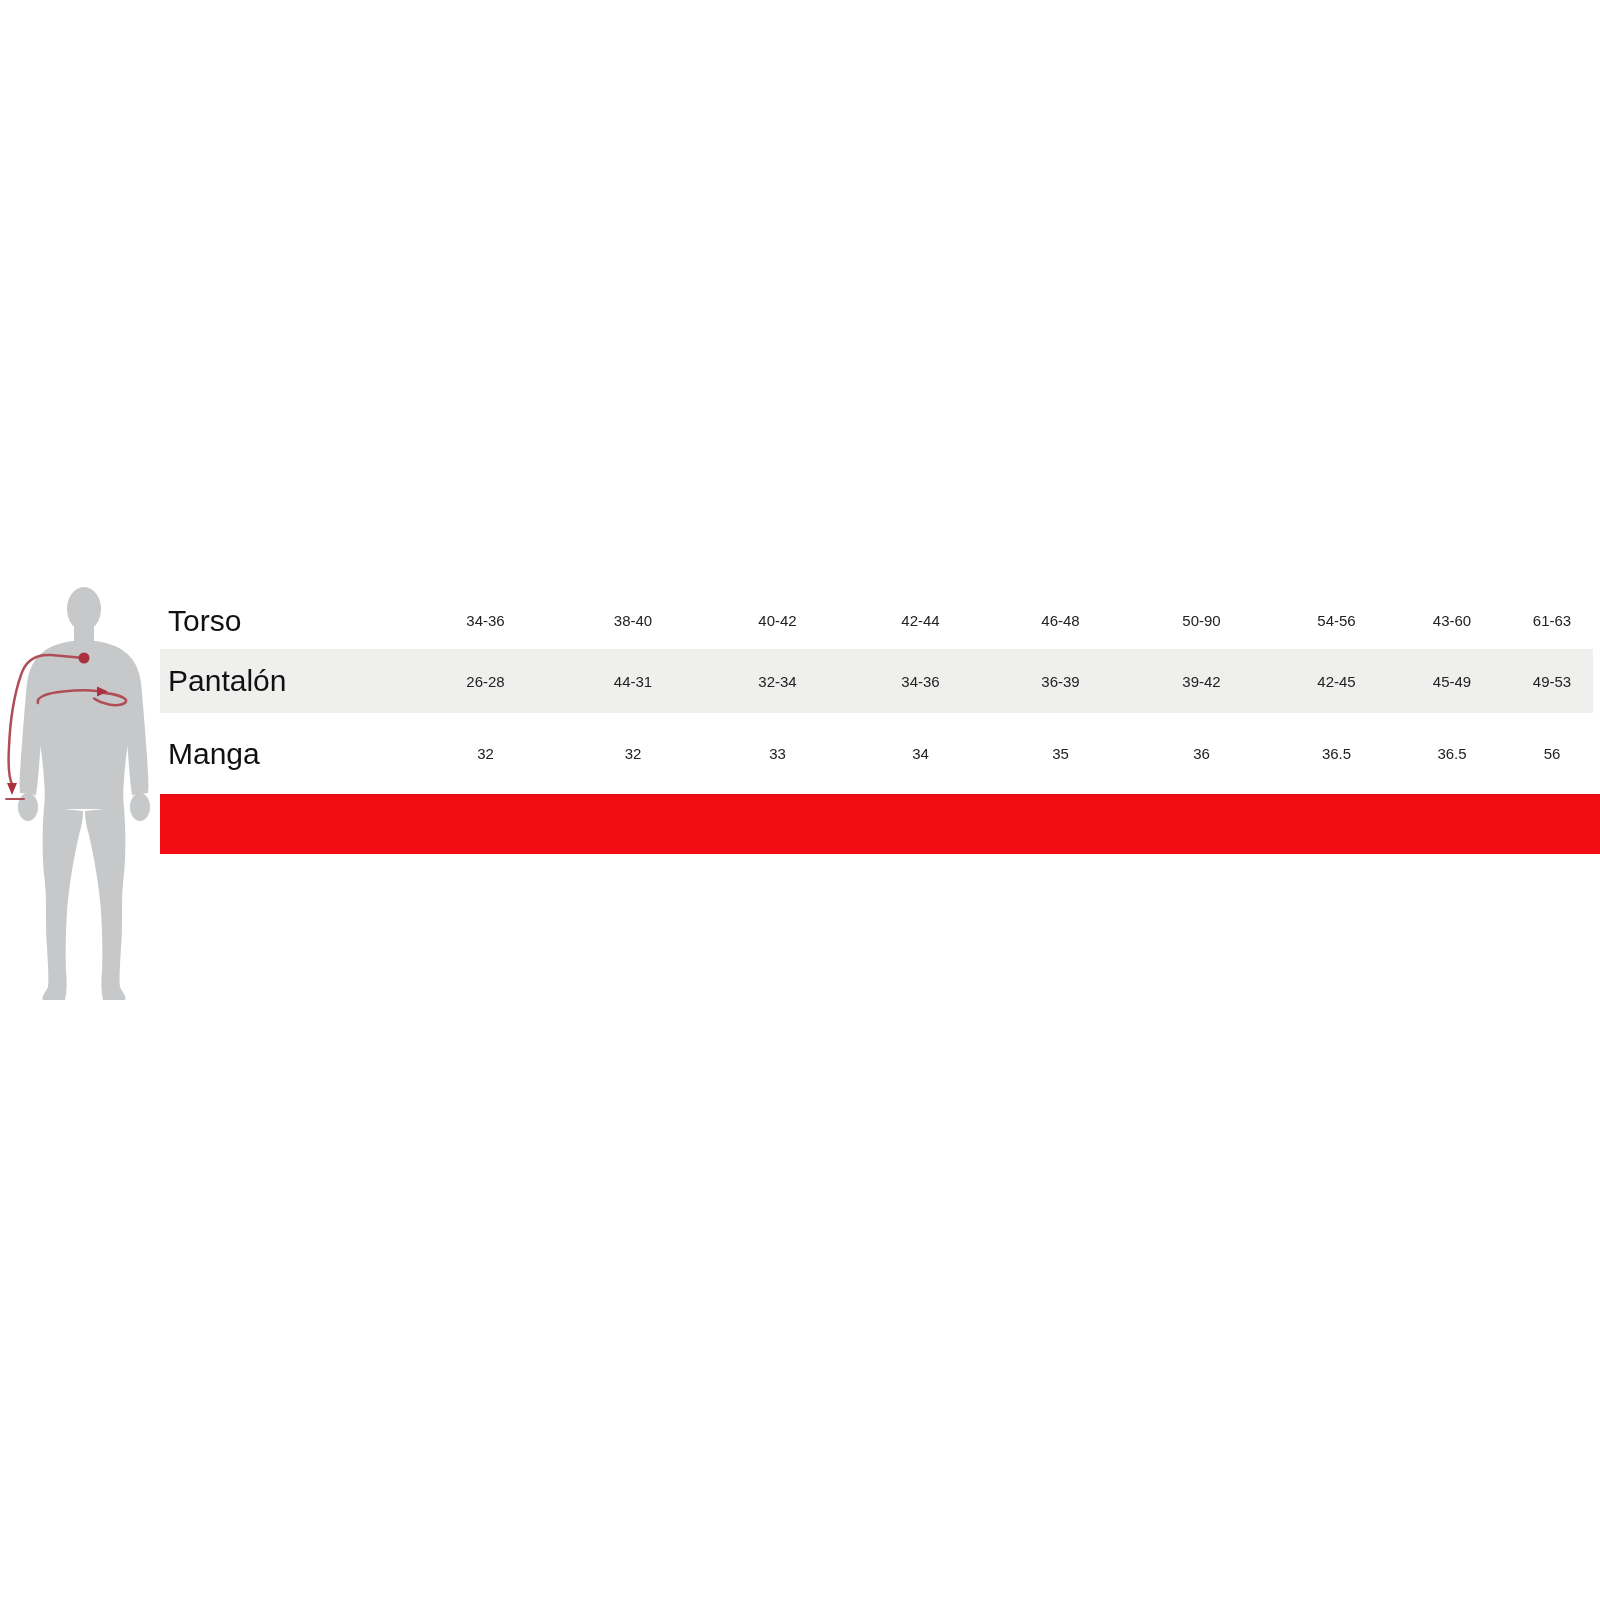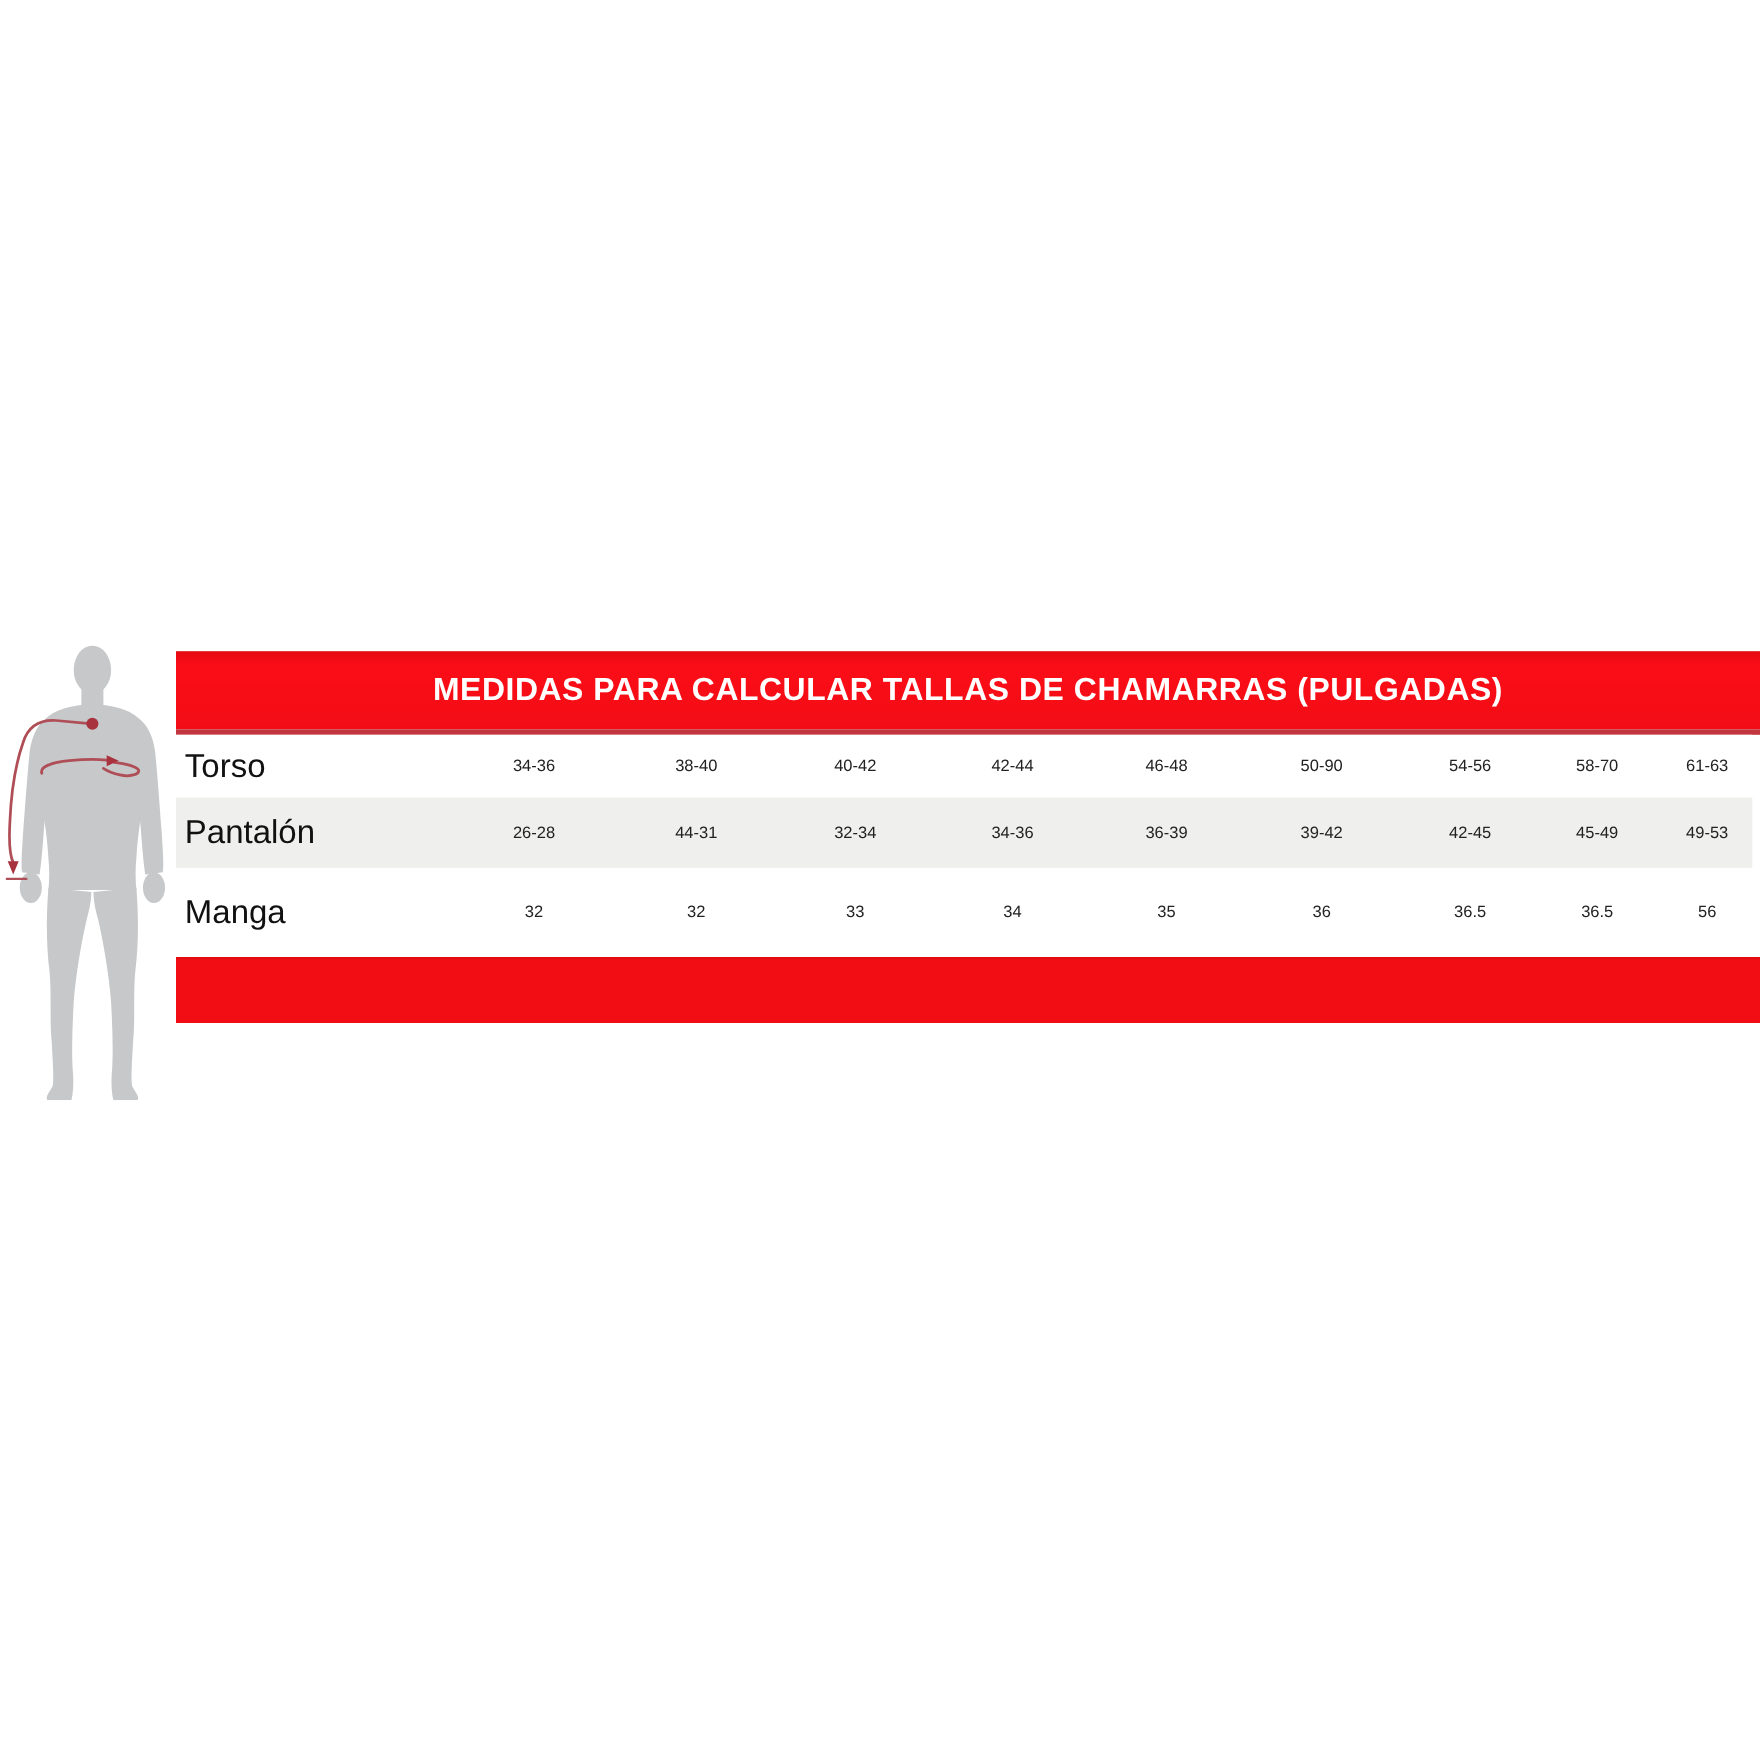--- a/index.html
+++ b/index.html
@@ -117,35 +117,32 @@
     <g stroke="#b04e57" stroke-width="2.5" fill="none" stroke-linecap="round">
       <path d="M33,118 C31,112 42,108 58,106.5 C72,105 84,105 92,106"></path>
       <path d="M99,108 C110,109 119,112 121,115 C122,119 113,121.5 104,119.5 C97,118 92,115.5 89,113.5"></path>
     </g>
     <polygon points="92,101.5 103,106.5 92,111.5" fill="#a8323e"></polygon>
   </svg>
 </div>
 
 <div class="panel">
 
-  <div class="title-band">
-    <div class="title">MEDIDAS PARA CALCULAR TALLAS DE CHAMARRAS (PULGADAS)</div>
-  </div>
 
 
   <div class="grid-row row-torso">
     <div class="cell row-label">Torso</div>
     <div class="cell">34-36</div>
     <div class="cell">38-40</div>
     <div class="cell">40-42</div>
     <div class="cell">42-44</div>
     <div class="cell">46-48</div>
     <div class="cell">50-90</div>
     <div class="cell">54-56</div>
-    <div class="cell">58-70</div>
+    <div class="cell">43-60</div>
     <div class="cell">61-63</div>
   </div>
 
   <div class="grid-row row-pantalon">
     <div class="cell row-label">Pantalón</div>
     <div class="cell">26-28</div>
     <div class="cell">44-31</div>
     <div class="cell">32-34</div>
     <div class="cell">34-36</div>
     <div class="cell">36-39</div>

